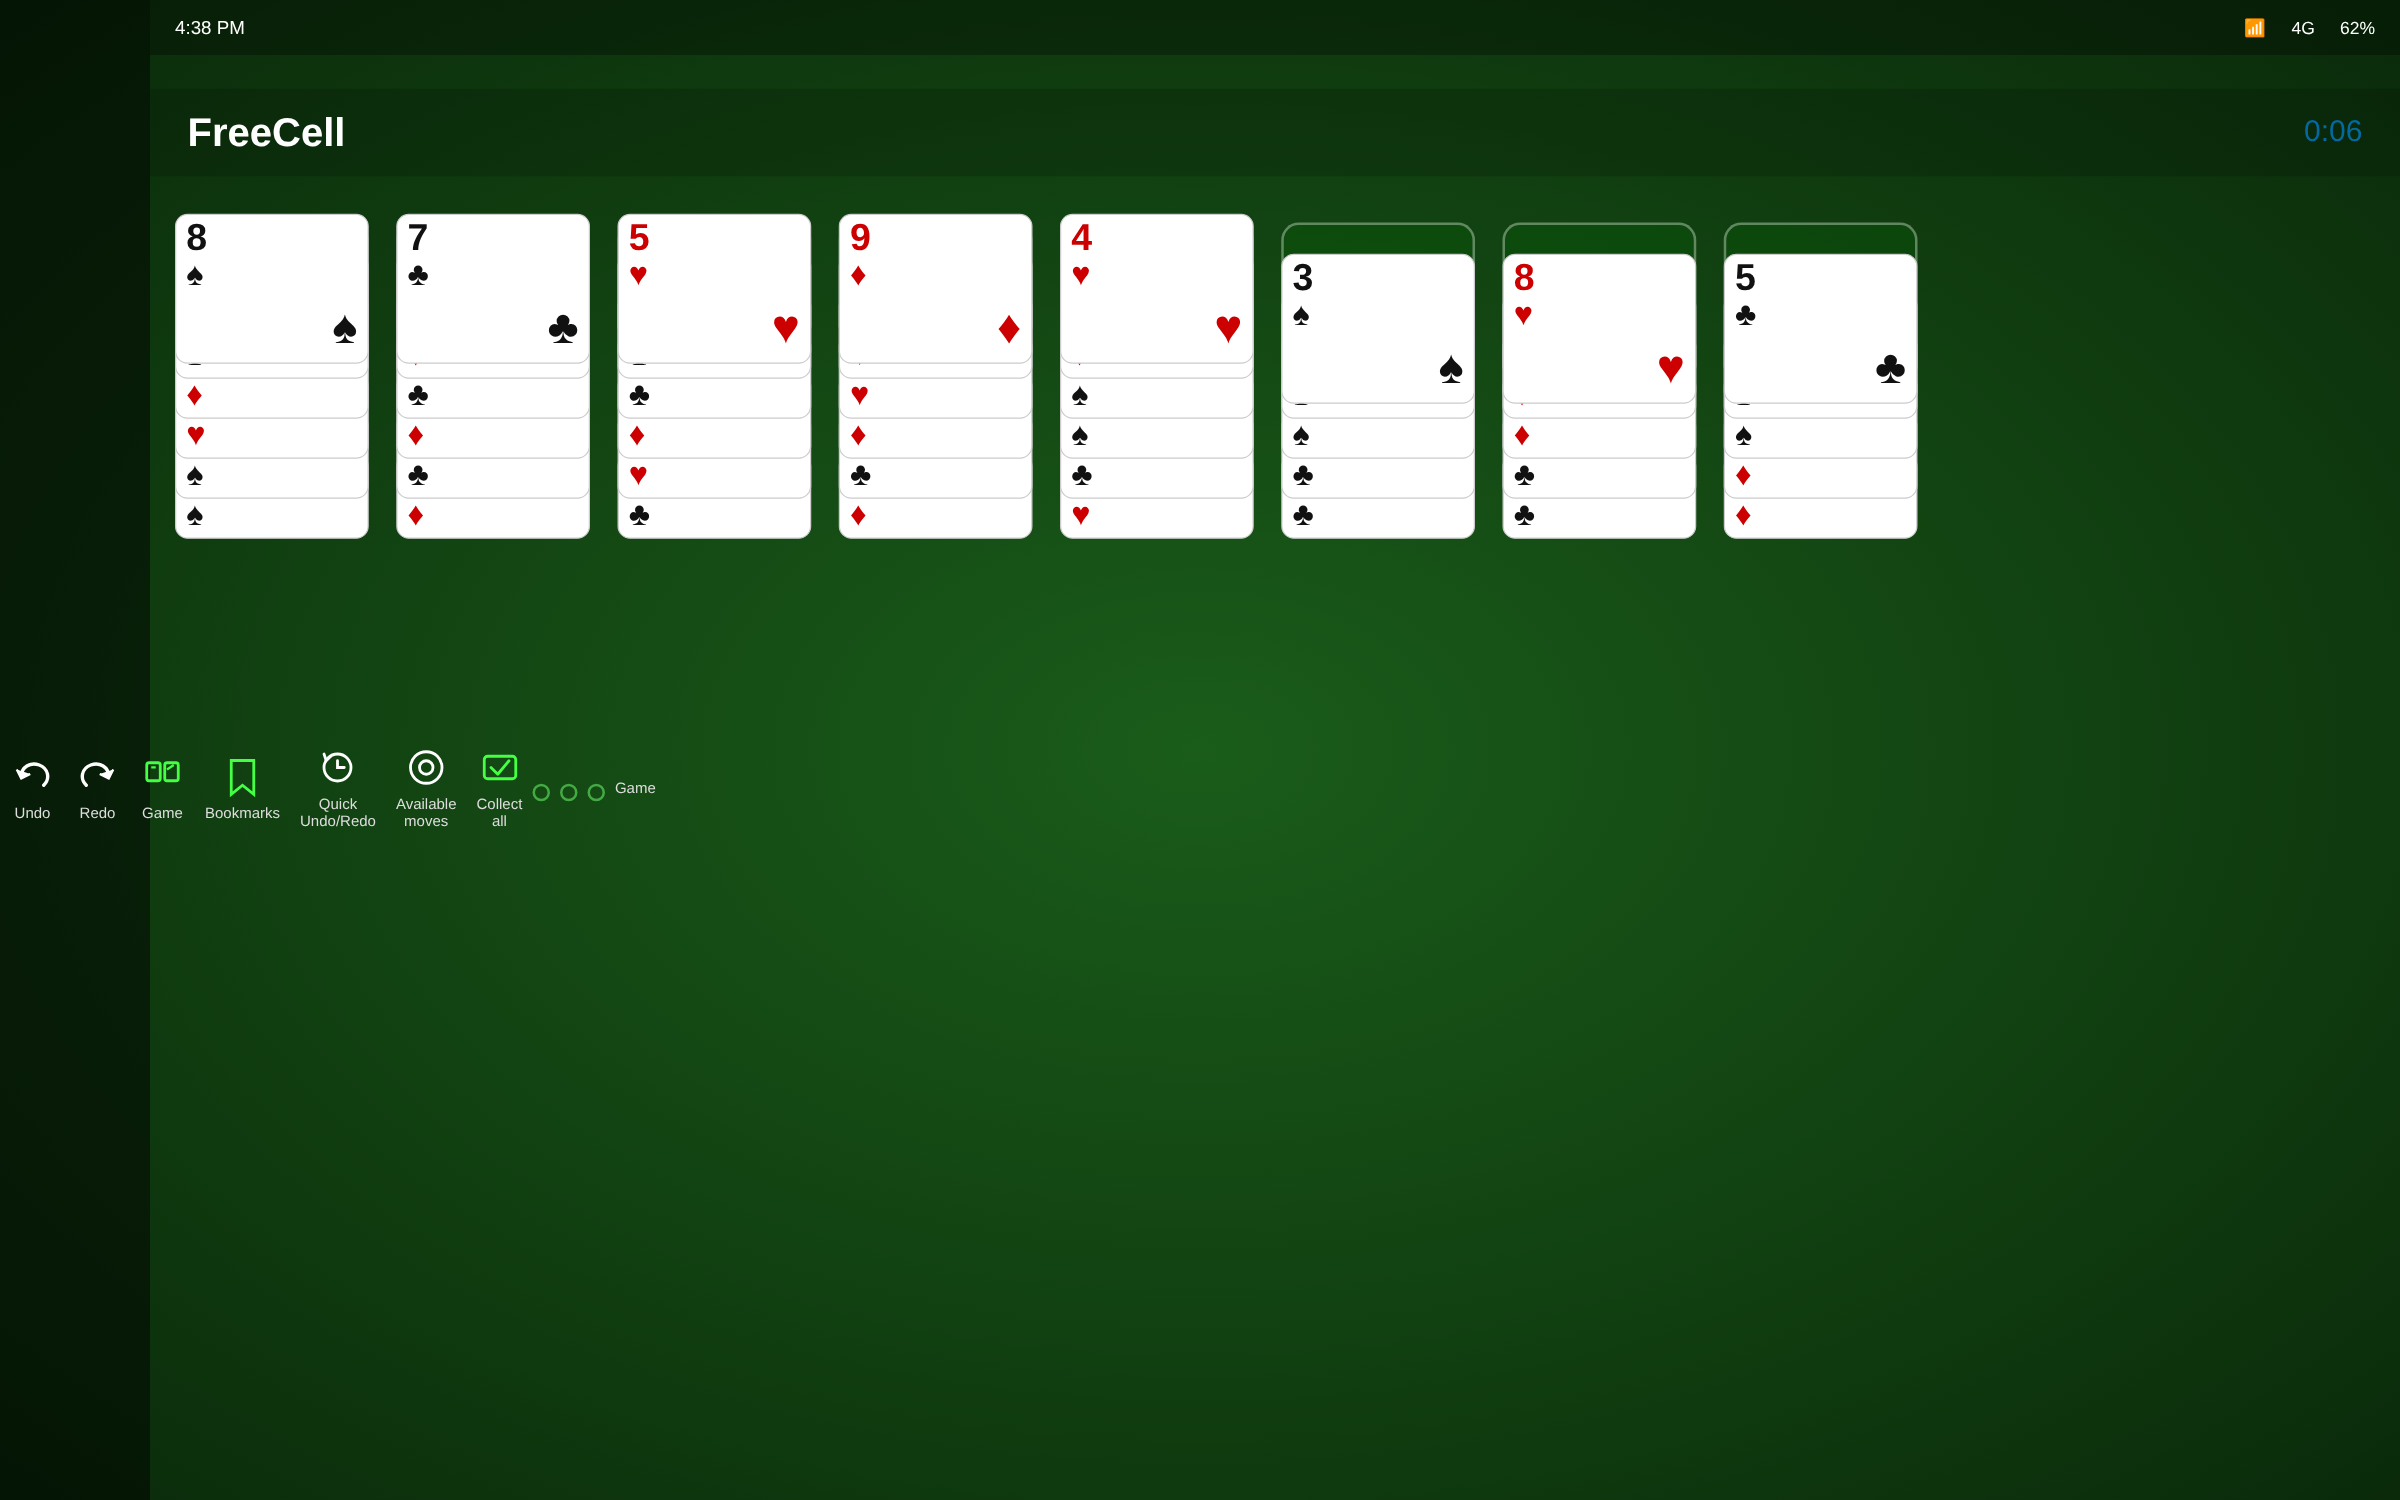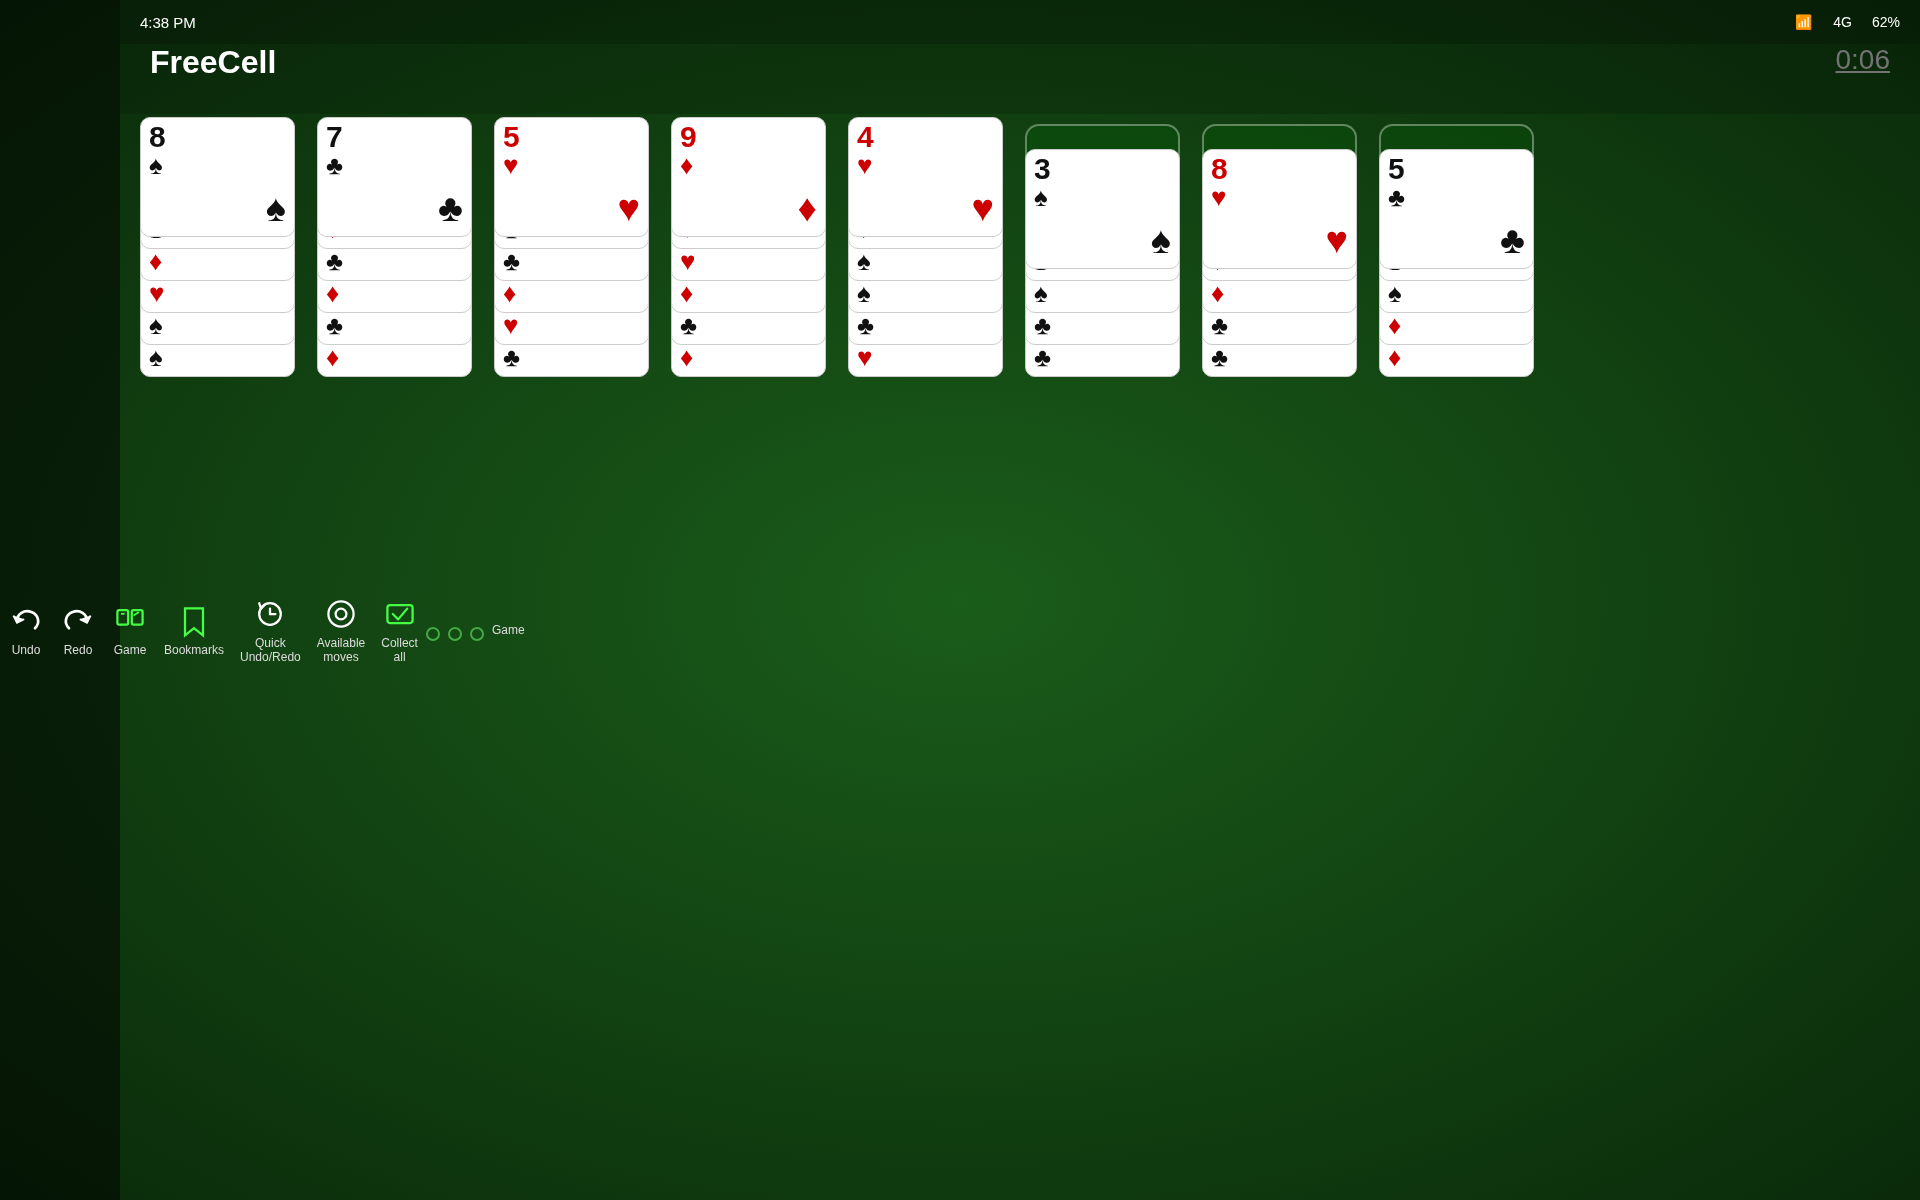--- a/index.html
+++ b/index.html
@@ -58,53 +58,54 @@
       border: 2px solid #4a4;
       background: transparent;
     }
 
     
     #main {
       flex: 1;
       display: flex;
       flex-direction: column;
       padding: 0;
+      gap: 27px;
     }
 
     
     #status-bar {
       height: 44px;
       background: rgba(0,0,0,0.3);
       display: flex;
       align-items: center;
       padding: 0 20px;
       color: white;
       font-size: 15px;
     }
     .status-left { flex: 1; }
     .status-right { display: flex; gap: 20px; align-items: center; font-size: 14px; }
 
     
     #header {
       height: 70px;
       display: flex;
+      align-items: center;
       padding: 0 30px;
       background: rgba(0,0,0,0.15);
     }
     #header-title {
       font-size: 32px;
       font-weight: 600;
       color: white;
       flex: 1;
     }
     #header-timer {
-      font-size: 28px;
-      color: #737373;
+      font-size: 24px;
+      color: #0369a1;
       font-weight: 400;
-      text-decoration: underline;
     }
 
     
     #card-area {
       flex: 1;
       display: flex;
       flex-direction: column;
       padding: 10px 20px;
       gap: 10px;
     }

